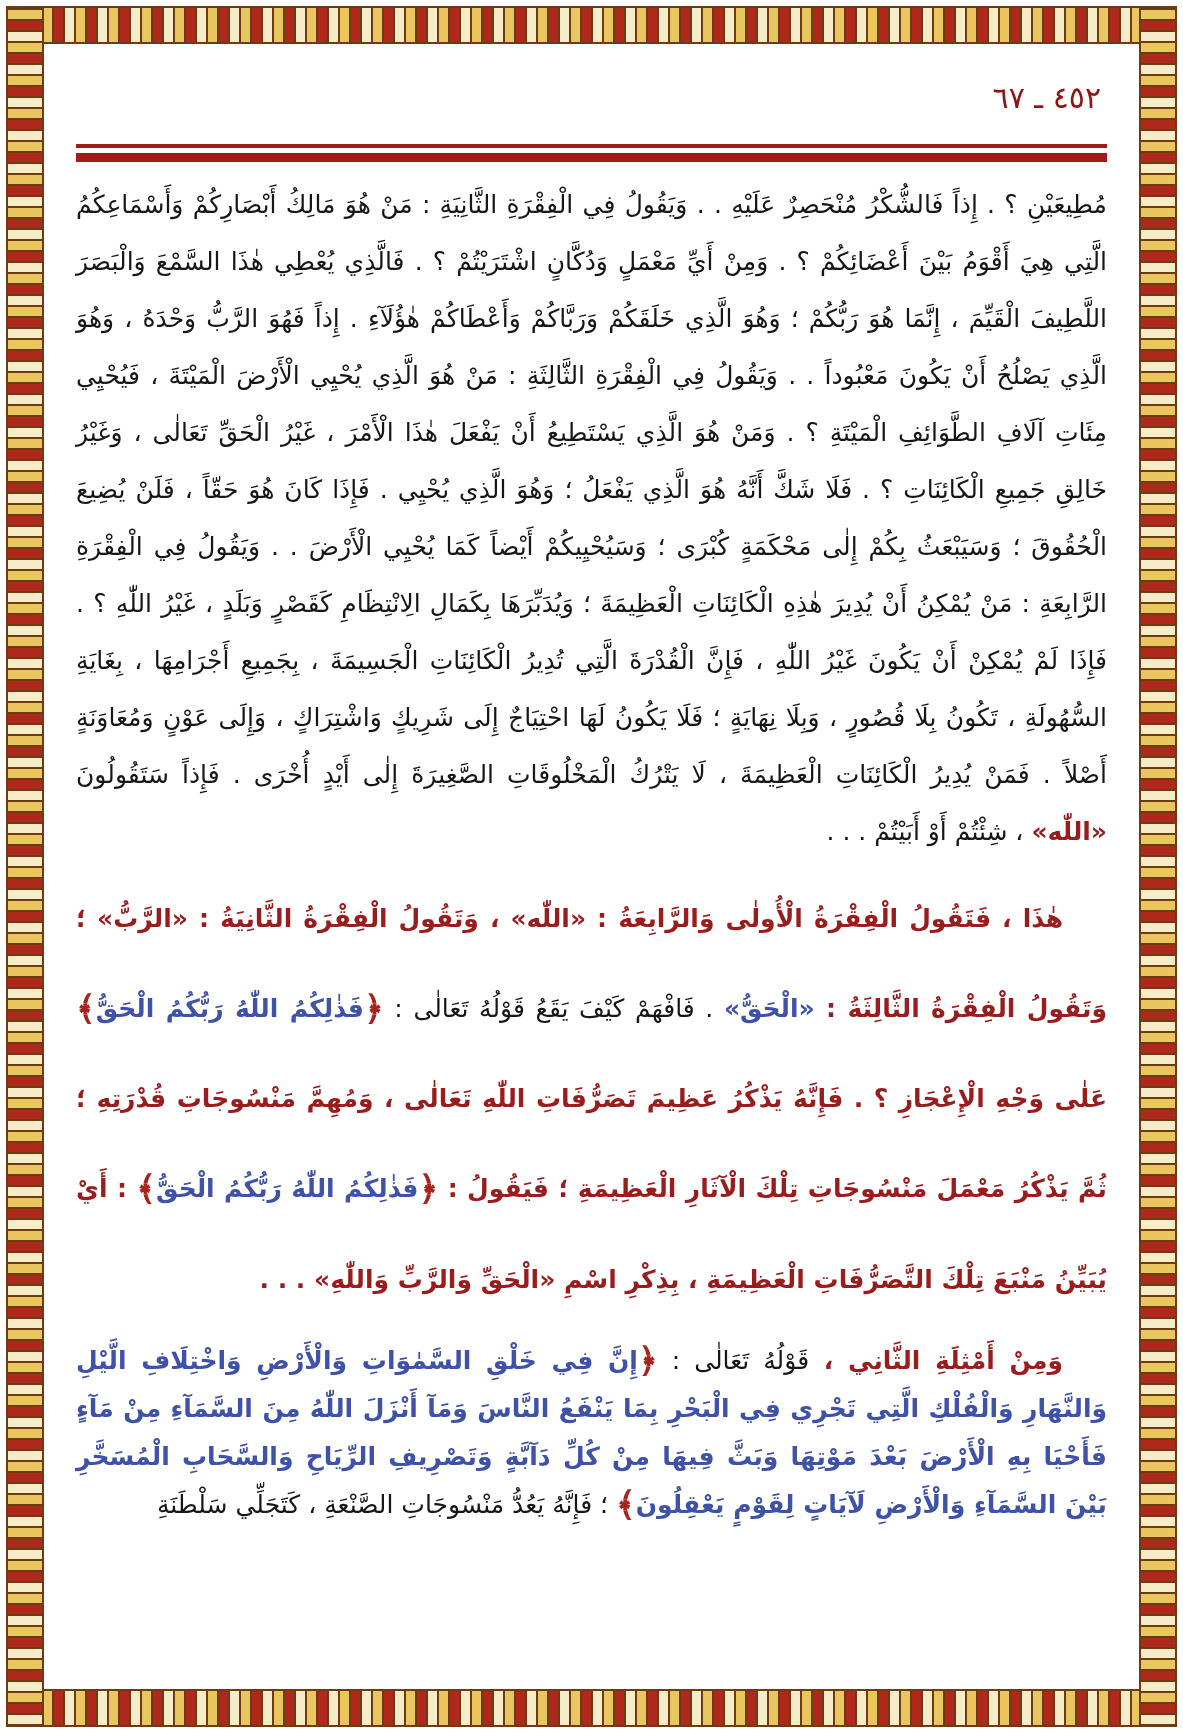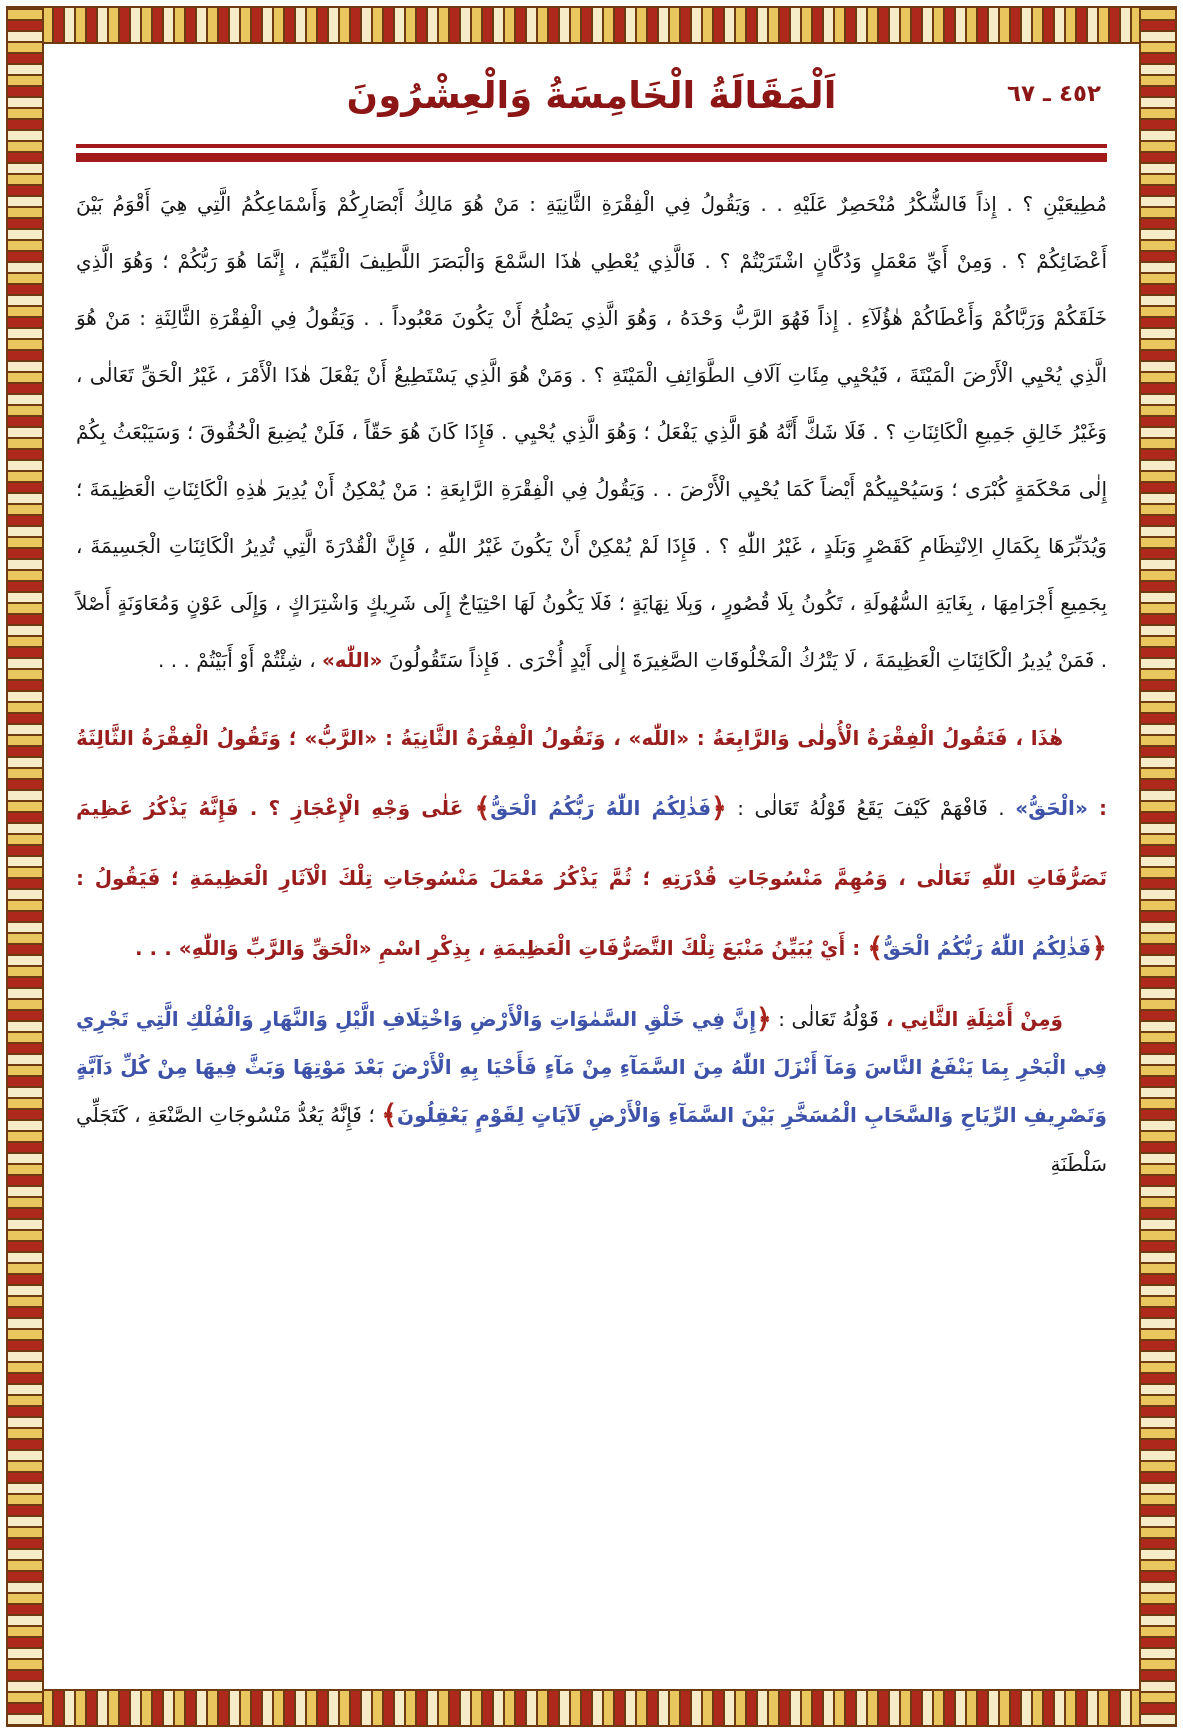--- a/index.html
+++ b/index.html
@@ -45,34 +45,34 @@
   .header{position:relative;height:74px;}
   .title{
     text-align:center;
     font-size:37px;font-weight:bold;
     color:#8c1515;
     padding-top:14px;
     letter-spacing:0;
   }
   .page-number{
     position:absolute;top:20px;right:6px;
-    font-size:23px;font-weight:bold;color:#8c1515;
+    font-size:30px;font-weight:normal;color:#8c1515;
   }
   .double-rule{margin:10px 0 6px 0;}
   .rule-thin{height:4px;background:#a21a1a;margin-bottom:5px;}
   .rule-thick{height:9px;background:#a21a1a;}
 
-  .body-text{margin-top:14px;font-size:20px;}
+  .body-text{margin-top:14px;font-size:25px;}
   .para{
     margin:0;
     text-align:justify;
     text-justify:inter-word;
   }
   .para-plain{line-height:57px;margin-bottom:14px;}
-  .para-commentary{line-height:70px;margin-bottom:12px;text-indent:44px;}
+  .para-commentary{line-height:90px;margin-bottom:12px;text-indent:44px;}
   .para-example{line-height:48px;text-indent:44px;}
 
   .c-black{color:#161616;font-weight:normal;}
   .c-maroon{color:#9a1d1d;font-weight:bold;}
   .c-blue{color:#3d52a8;font-weight:bold;}
   .c-bracket{color:#a8231c;font-weight:bold;font-size:1.35em;vertical-align:-0.08em;}
 </style>
 </head>
 <body>
 
@@ -80,21 +80,20 @@
 
   <div class="frame frame-h frame-top"></div>
   <div class="frame frame-h frame-bottom"></div>
   <div class="frame frame-v frame-left"></div>
   <div class="frame frame-v frame-right"></div>
 
   <div class="content">
 
     <div class="header">
       <div class="page-number">٤٥٢ ـ ٦٧</div>
-      <div class="title">اَلْمَقَالَةُ الْخَامِسَةُ وَالْعِشْرُونَ</div>
     </div>
 
     <div class="double-rule">
       <div class="rule-thin"></div>
       <div class="rule-thick"></div>
     </div>
 
     <div class="body-text" id="body-paragraphs">
         <p class="para para-plain"><span class="c-black">مُطِيعَيْنِ ؟ . إِذاً فَالشُّكْرُ مُنْحَصِرٌ عَلَيْهِ . . وَيَقُولُ فِي الْفِقْرَةِ الثَّانِيَةِ : مَنْ هُوَ مَالِكُ أَبْصَارِكُمْ وَأَسْمَاعِكُمُ الَّتِي هِيَ أَقْوَمُ بَيْنَ أَعْضَائِكُمْ ؟ . وَمِنْ أَيِّ مَعْمَلٍ وَدُكَّانٍ اشْتَرَيْتُمْ ؟ . فَالَّذِي يُعْطِي هٰذَا السَّمْعَ وَالْبَصَرَ اللَّطِيفَ الْقَيِّمَ ، إِنَّمَا هُوَ رَبُّكُمْ ؛ وَهُوَ الَّذِي خَلَقَكُمْ وَرَبَّاكُمْ وَأَعْطَاكُمْ هٰؤُلَآءِ . إِذاً فَهُوَ الرَّبُّ وَحْدَهُ ، وَهُوَ الَّذِي يَصْلُحُ أَنْ يَكُونَ مَعْبُوداً . . وَيَقُولُ فِي الْفِقْرَةِ الثَّالِثَةِ : مَنْ هُوَ الَّذِي يُحْيِي الْأَرْضَ الْمَيْتَةَ ، فَيُحْيِي مِئَاتِ آلَافِ الطَّوَائِفِ الْمَيْتَةِ ؟ . وَمَنْ هُوَ الَّذِي يَسْتَطِيعُ أَنْ يَفْعَلَ هٰذَا الْأَمْرَ ، غَيْرُ الْحَقِّ تَعَالٰى ، وَغَيْرُ خَالِقِ جَمِيعِ الْكَائِنَاتِ ؟ . فَلَا شَكَّ أَنَّهُ هُوَ الَّذِي يَفْعَلُ ؛ وَهُوَ الَّذِي يُحْيِي . فَإِذَا كَانَ هُوَ حَقّاً ، فَلَنْ يُضِيعَ الْحُقُوقَ ؛ وَسَيَبْعَثُ بِكُمْ إِلٰى مَحْكَمَةٍ كُبْرَى ؛ وَسَيُحْيِيكُمْ أَيْضاً كَمَا يُحْيِي الْأَرْضَ . . وَيَقُولُ فِي الْفِقْرَةِ الرَّابِعَةِ : مَنْ يُمْكِنُ أَنْ يُدِيرَ هٰذِهِ الْكَائِنَاتِ الْعَظِيمَةَ ؛ وَيُدَبِّرَهَا بِكَمَالِ الِانْتِظَامِ كَقَصْرٍ وَبَلَدٍ ، غَيْرُ اللّٰهِ ؟ . فَإِذَا لَمْ يُمْكِنْ أَنْ يَكُونَ غَيْرُ اللّٰهِ ، فَإِنَّ الْقُدْرَةَ الَّتِي تُدِيرُ الْكَائِنَاتِ الْجَسِيمَةَ ، بِجَمِيعِ أَجْرَامِهَا ، بِغَايَةِ السُّهُولَةِ ، تَكُونُ بِلَا قُصُورٍ ، وَبِلَا نِهَايَةٍ ؛ فَلَا يَكُونُ لَهَا احْتِيَاجٌ إِلَى شَرِيكٍ وَاشْتِرَاكٍ ، وَإِلَى عَوْنٍ وَمُعَاوَنَةٍ أَصْلاً . فَمَنْ يُدِيرُ الْكَائِنَاتِ الْعَظِيمَةَ ، لَا يَتْرُكُ الْمَخْلُوقَاتِ الصَّغِيرَةَ إِلٰى أَيْدٍ أُخْرَى . فَإِذاً سَتَقُولُونَ </span><span class="c-maroon">«اللّٰه»</span><span class="c-black"> ، شِئْتُمْ أَوْ أَبَيْتُمْ . . .</span></p>
         <p class="para para-commentary"><span class="c-maroon">هٰذَا ، فَتَقُولُ الْفِقْرَةُ الْأُولٰى وَالرَّابِعَةُ : «اللّٰه» ، وَتَقُولُ الْفِقْرَةُ الثَّانِيَةُ : «الرَّبُّ» ؛ وَتَقُولُ الْفِقْرَةُ الثَّالِثَةُ : </span><span class="c-blue">«الْحَقُّ»</span><span class="c-black"> . فَافْهَمْ كَيْفَ يَقَعُ قَوْلُهُ تَعَالٰى : </span><span class="c-bracket">﴿</span><span class="c-blue">فَذٰلِكُمُ اللّٰهُ رَبُّكُمُ الْحَقُّ</span><span class="c-bracket">﴾</span><span class="c-maroon"> عَلٰى وَجْهِ الْإِعْجَازِ ؟ . فَإِنَّهُ يَذْكُرُ عَظِيمَ تَصَرُّفَاتِ اللّٰهِ تَعَالٰى ، وَمُهِمَّ مَنْسُوجَاتِ قُدْرَتِهِ ؛ ثُمَّ يَذْكُرُ مَعْمَلَ مَنْسُوجَاتِ تِلْكَ الْآثَارِ الْعَظِيمَةِ ؛ فَيَقُولُ : </span><span class="c-bracket">﴿</span><span class="c-blue">فَذٰلِكُمُ اللّٰهُ رَبُّكُمُ الْحَقُّ</span><span class="c-bracket">﴾</span><span class="c-maroon"> : أَيْ يُبَيِّنُ مَنْبَعَ تِلْكَ التَّصَرُّفَاتِ الْعَظِيمَةِ ، بِذِكْرِ اسْمِ «الْحَقِّ وَالرَّبِّ وَاللّٰهِ» . . .</span></p>

